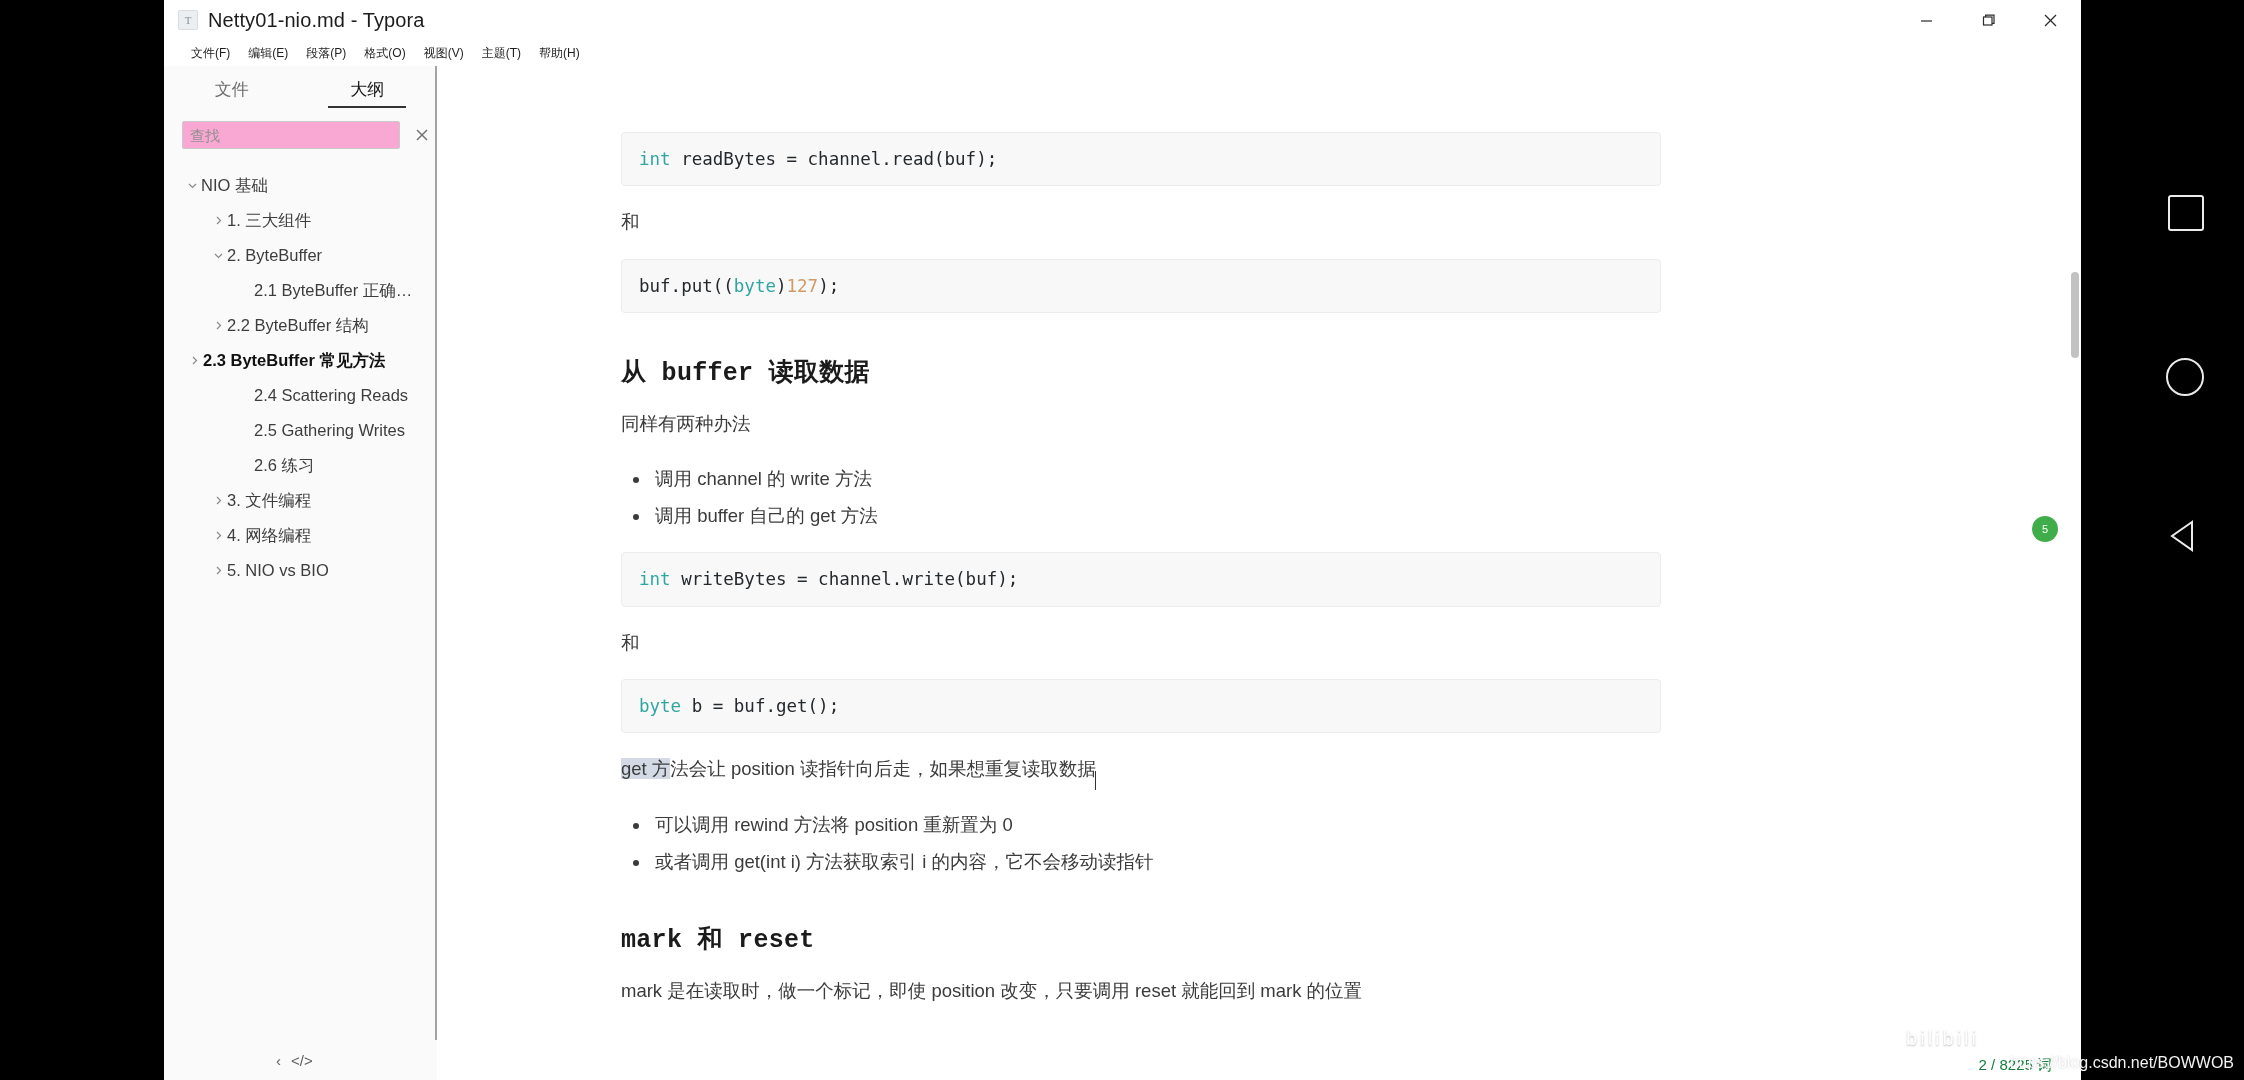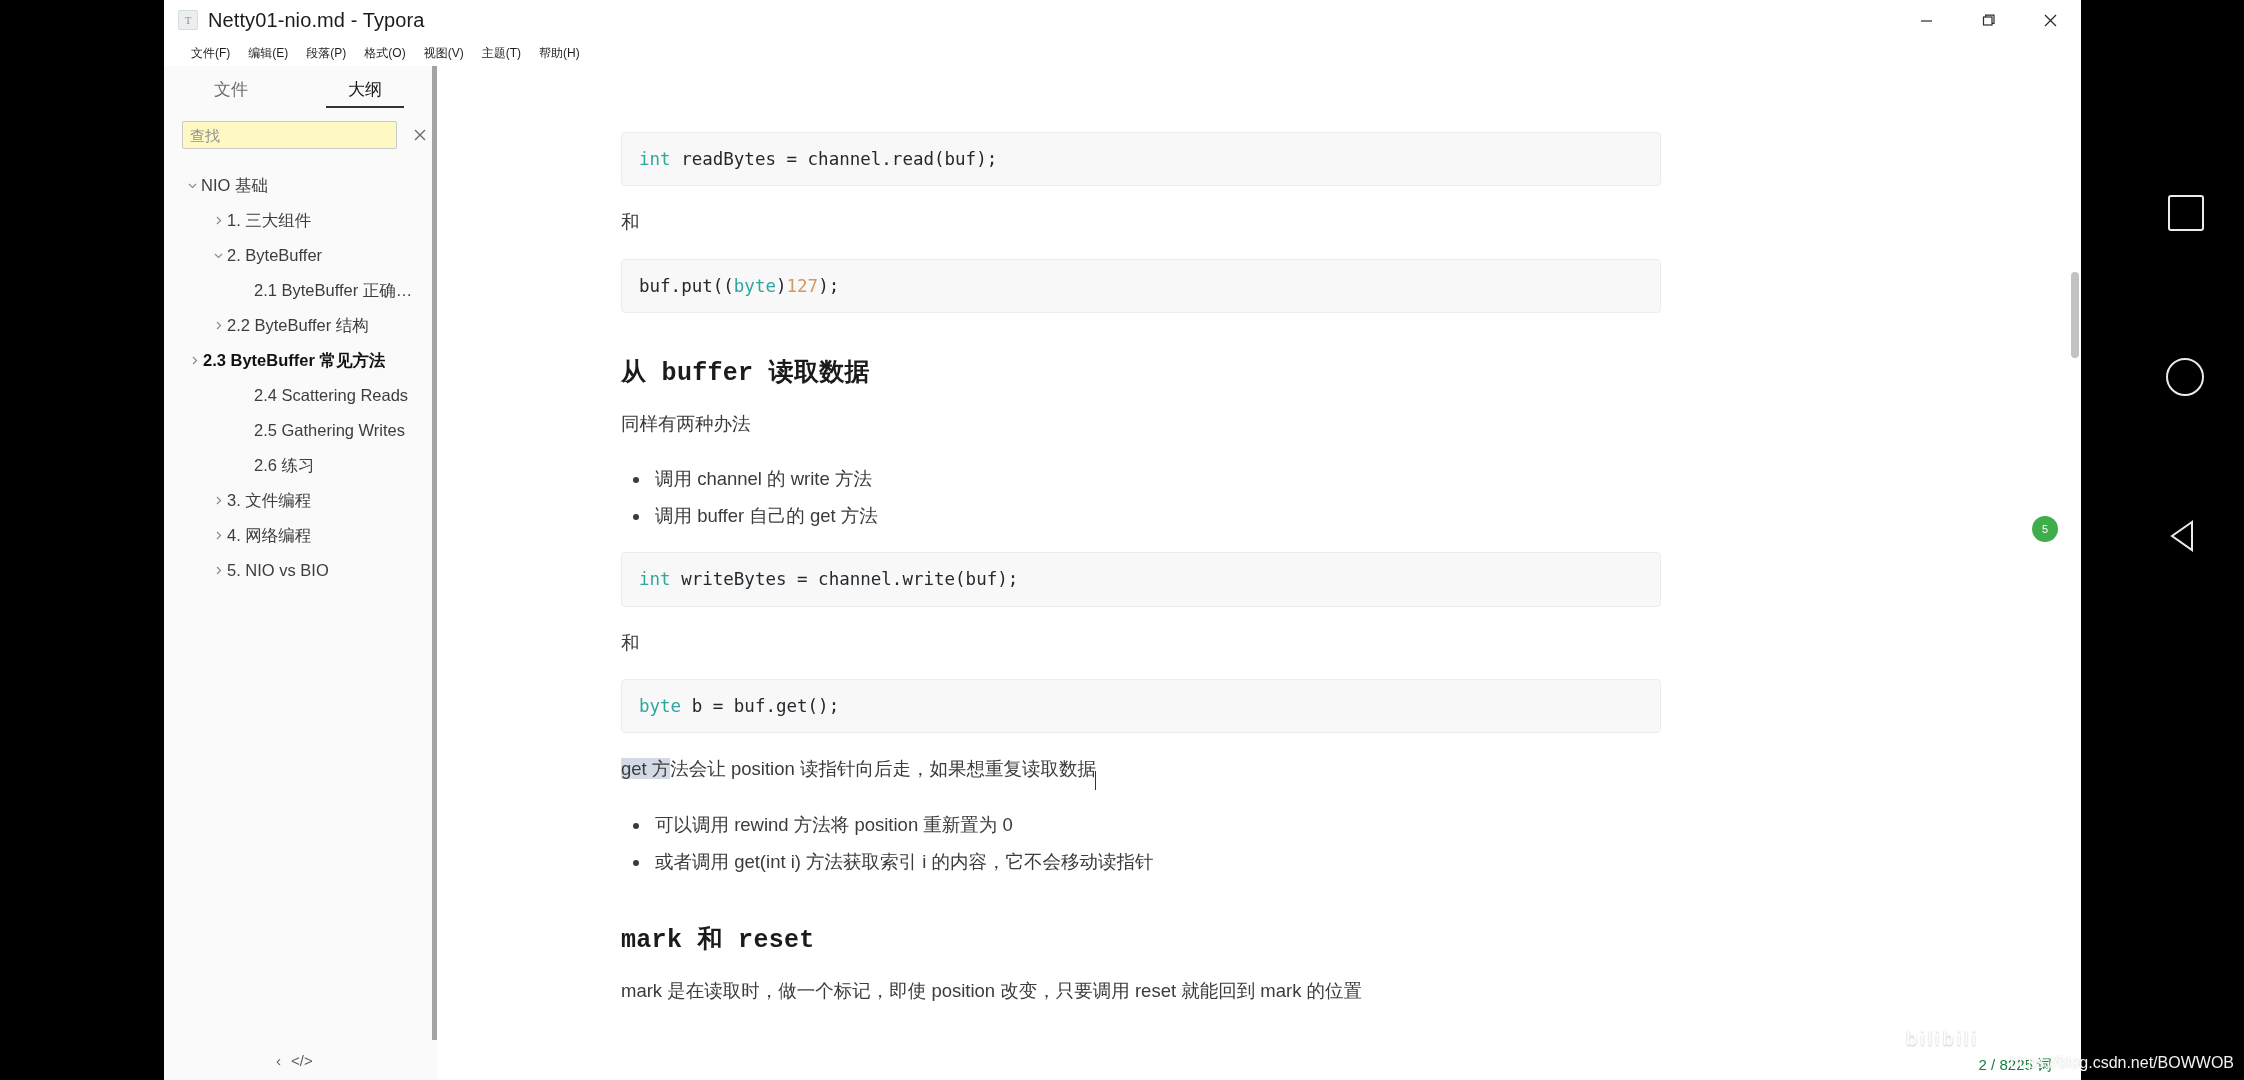--- a/index.html
+++ b/index.html
@@ -43,39 +43,39 @@
     font-size:12px; color:#1f1f1f; padding:0 9px; line-height:26px;
     white-space:nowrap; font-family:"Liberation Sans", sans-serif;
   }
 
   
   .work { flex:1; display:flex; min-height:0; position:relative; }
 
   
   .sidebar {
     width:273px; flex:0 0 273px; background:#fafafa;
-    border-right:5px solid #a3a3a3; display:flex; flex-direction:column;
+    border-right:2px solid #a3a3a3; display:flex; flex-direction:column;
     position:relative;
   }
   .side-tabs { display:flex; height:46px; flex:0 0 46px; }
   .side-tab {
     flex:1; display:flex; align-items:center; justify-content:center;
     font-size:17px; color:#6d6d6d; position:relative;
   }
   .side-tab.active { color:#1a1a1a; }
   .side-tab.active:after {
     content:""; position:absolute; bottom:4px; left:50%; transform:translateX(-50%);
     width:78px; height:2px; background:#333;
   }
   .search-row {
     height:46px; flex:0 0 46px; display:flex; align-items:center;
     padding:0 0 0 18px; gap:10px;
   }
   .search-box {
-    width:226px; height:28px; border:1px solid #c9c9c9; background:#fef9c3;
+    width:226px; height:28px; border:1px solid #c9c9c9; background:#f9a8d4;
     border-radius:2px; display:flex; align-items:center; padding:0 7px;
   }
   .search-box input {
     border:none; outline:none; width:100%; font-size:15px; color:#333;
     background:transparent; font-family:"Liberation Sans", sans-serif;
   }
   .search-box input::placeholder { color:#909090; }
   .search-clear {
     width:26px; height:26px; display:flex; align-items:center; justify-content:center;
     color:#707070; font-size:19px; line-height:1;

